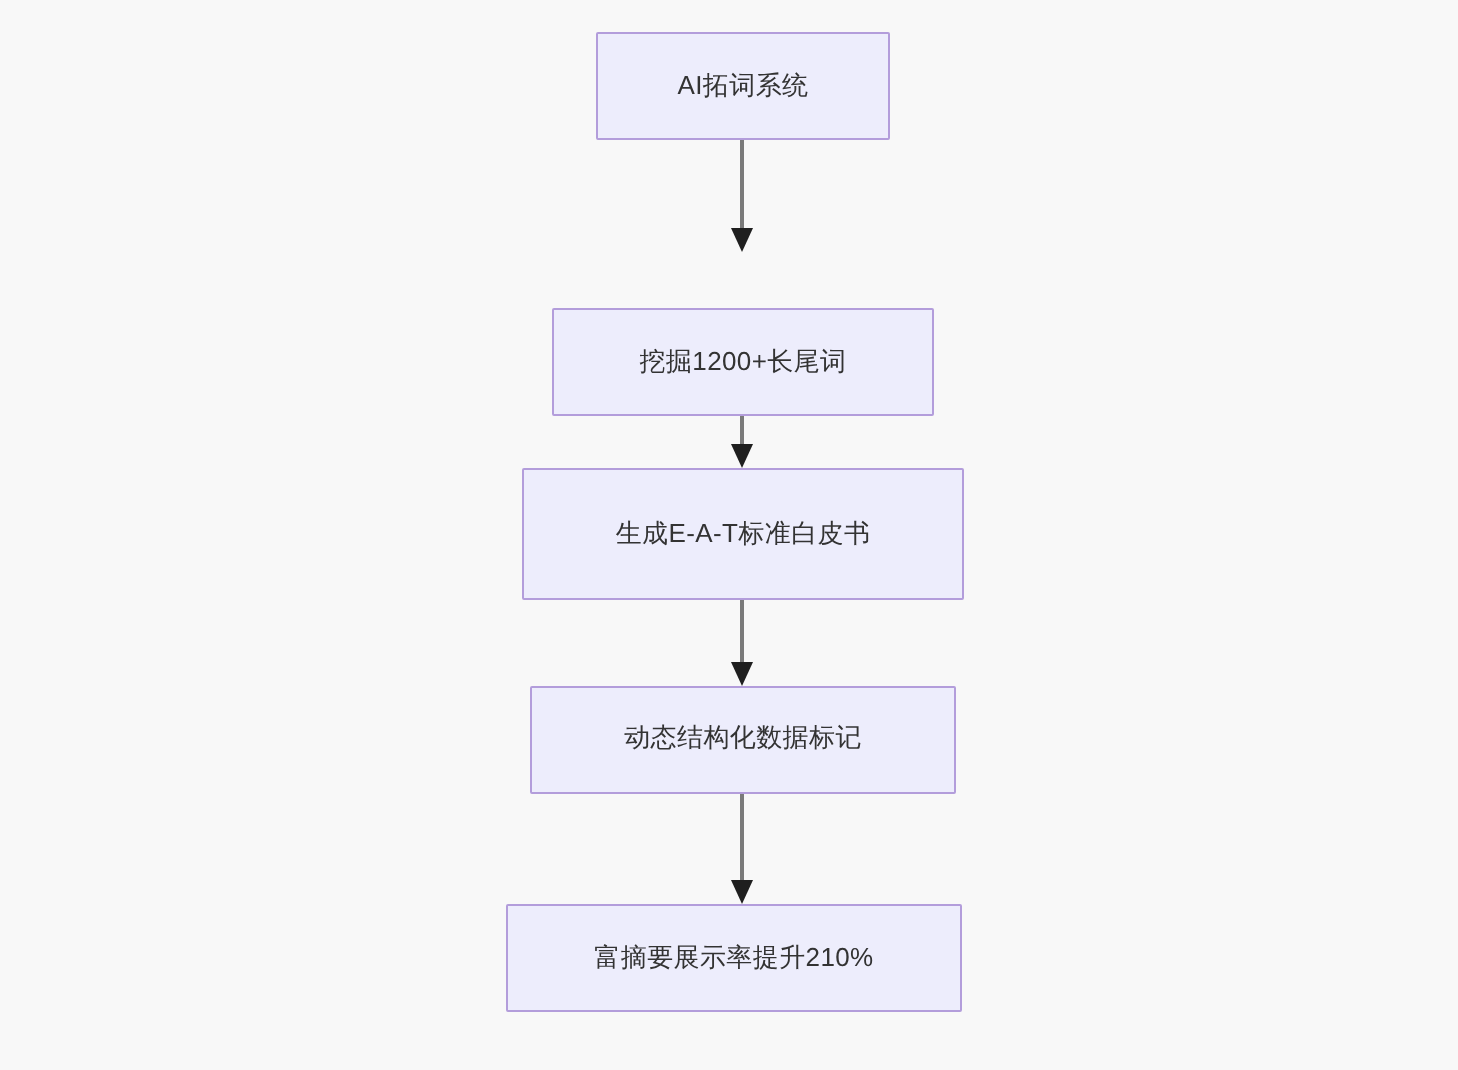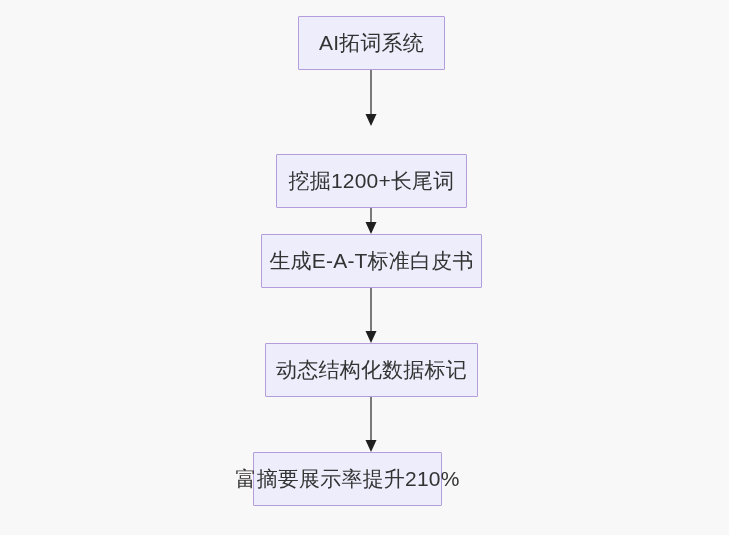--- a/index.html
+++ b/index.html
@@ -25,21 +25,21 @@
     position: absolute;
     box-sizing: border-box;
     background: #ededfc;
     border: 1px solid #b39ddb;
     display: flex;
     align-items: center;
     justify-content: center;
     border-radius: 1px;
   }
   .node-label {
-    font-size: 21px;
+    font-size: 13px;
     color: #333333;
     line-height: 1.2;
     white-space: nowrap;
     letter-spacing: 0.2px;
   }
   .edge {
     position: absolute;
     left: 0;
     top: 0;
     width: 729px;
@@ -80,25 +80,25 @@
   </svg>
 
   <div class="node" style="left:298px; top:16px; width:147px; height:54px;">
     <span class="node-label">AI拓词系统</span>
   </div>
 
   <div class="node" style="left:276px; top:126px; width:191px; height:54px;margin-top:28px;">
     <span class="node-label">挖掘1200+长尾词</span>
   </div>
 
-  <div class="node" style="left:261px; top:234px; width:221px; height:54px;">
+  <div class="node" style="left:261px; top:234px; width:221px; height:66px;">
     <span class="node-label">生成E-A-T标准白皮书</span>
   </div>
 
-  <div class="node" style="left:265px; top:343px; width:213px; height:54px;">
+  <div class="node" style="left:265px; top:343px; width:213px; height:54px;font-family:Liberation Mono, monospace;">
     <span class="node-label">动态结构化数据标记</span>
   </div>
 
-  <div class="node" style="left:253px; top:452px; width:189px; height:54px;">
+  <div class="node" style="left:253px; top:452px; width:228px; height:54px;">
     <span class="node-label">富摘要展示率提升210%</span>
   </div>
 
 </div>
 
 </body></html>

